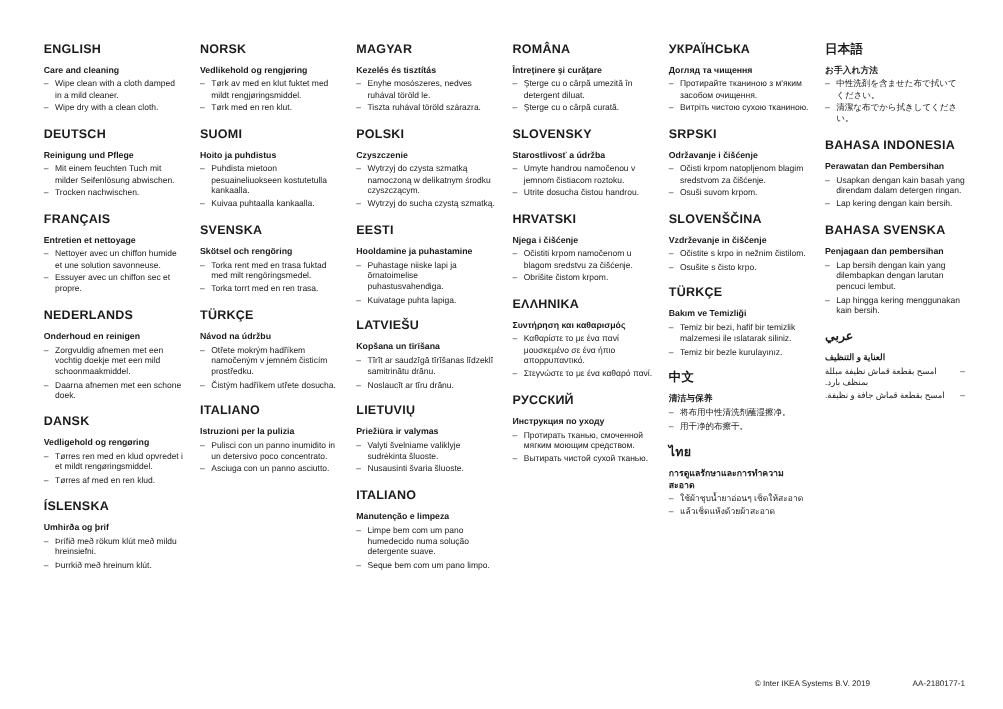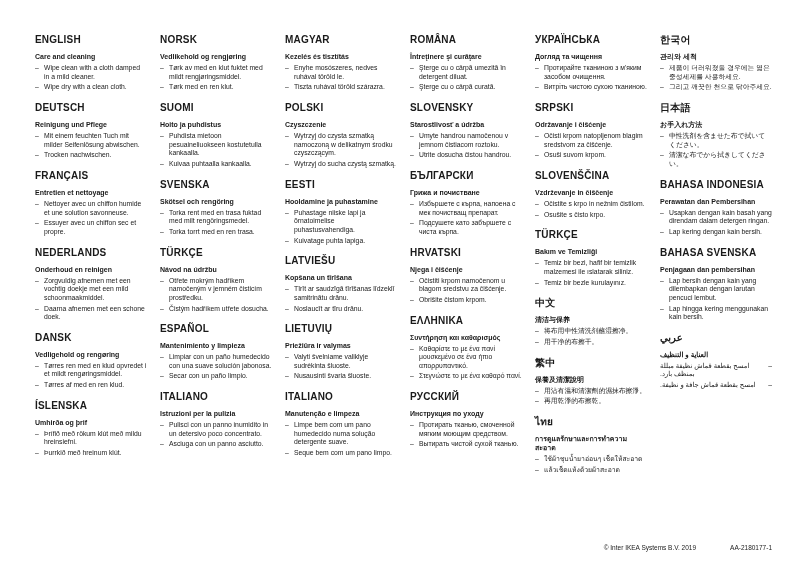--- a/index.html
+++ b/index.html
@@ -120,26 +120,20 @@
           <div class="item"><span class="dash">–</span><span>Torka rent med en trasa fuktad med milt rengöringsmedel.</span></div>
           <div class="item"><span class="dash">–</span><span>Torka torrt med en ren trasa.</span></div>
         </section>
         <section class="lang-section">
           <h2 class="lang">TÜRKÇE</h2>
           <h3 class="title">Návod na údržbu</h3>
           <div class="item"><span class="dash">–</span><span>Otřete mokrým hadříkem namočeným v jemném čisticím prostředku.</span></div>
           <div class="item"><span class="dash">–</span><span>Čistým hadříkem utřete dosucha.</span></div>
         </section>
         <section class="lang-section">
-          <h2 class="lang">ESPAÑOL</h2>
-          <h3 class="title">Mantenimiento y limpieza</h3>
-          <div class="item"><span class="dash">–</span><span>Limpiar con un paño humedecido con una suave solución jabonosa.</span></div>
-          <div class="item"><span class="dash">–</span><span>Secar con un paño limpio.</span></div>
-        </section>
-        <section class="lang-section">
           <h2 class="lang">ITALIANO</h2>
           <h3 class="title">Istruzioni per la pulizia</h3>
           <div class="item"><span class="dash">–</span><span>Pulisci con un panno inumidito in un detersivo poco concentrato.</span></div>
           <div class="item"><span class="dash">–</span><span>Asciuga con un panno asciutto.</span></div>
         </section>
       </div>
       <div class="col">
         <section class="lang-section">
           <h2 class="lang">MAGYAR</h2>
           <h3 class="title">Kezelés és tisztítás</h3>
@@ -184,26 +178,20 @@
           <div class="item"><span class="dash">–</span><span>Şterge cu o cârpă umezită în detergent diluat.</span></div>
           <div class="item"><span class="dash">–</span><span>Şterge cu o cârpă curată.</span></div>
         </section>
         <section class="lang-section">
           <h2 class="lang">SLOVENSKY</h2>
           <h3 class="title">Starostlivosť a údržba</h3>
           <div class="item"><span class="dash">–</span><span>Umyte handrou namočenou v jemnom čistiacom roztoku.</span></div>
           <div class="item"><span class="dash">–</span><span>Utrite dosucha čistou handrou.</span></div>
         </section>
         <section class="lang-section">
-          <h2 class="lang">БЪЛГАРСКИ</h2>
-          <h3 class="title">Грижа и почистване</h3>
-          <div class="item"><span class="dash">–</span><span>Избършете с кърпа, напоена с мек почистващ препарат.</span></div>
-          <div class="item"><span class="dash">–</span><span>Подсушете като забършете с чиста кърпа.</span></div>
-        </section>
-        <section class="lang-section">
           <h2 class="lang">HRVATSKI</h2>
           <h3 class="title">Njega i čišćenje</h3>
           <div class="item"><span class="dash">–</span><span>Očistiti krpom namočenom u blagom sredstvu za čišćenje.</span></div>
           <div class="item"><span class="dash">–</span><span>Obrišite čistom krpom.</span></div>
         </section>
         <section class="lang-section">
           <h2 class="lang">ΕΛΛΗΝΙΚΑ</h2>
           <h3 class="title">Συντήρηση και καθαρισμός</h3>
           <div class="item"><span class="dash">–</span><span>Καθαρίστε το με ένα πανί μουσκεμένο σε ένα ήπιο απορρυπαντικό.</span></div>
           <div class="item"><span class="dash">–</span><span>Στεγνώστε το με ένα καθαρό πανί.</span></div>
@@ -240,39 +228,27 @@
           <div class="item"><span class="dash">–</span><span>Temiz bir bezi, hafif bir temizlik malzemesi ile ıslatarak siliniz.</span></div>
           <div class="item"><span class="dash">–</span><span>Temiz bir bezle kurulayınız.</span></div>
         </section>
         <section class="lang-section">
           <h2 class="lang">中文</h2>
           <h3 class="title">清洁与保养</h3>
           <div class="item"><span class="dash">–</span><span>将布用中性清洗剂蘸湿擦净。</span></div>
           <div class="item"><span class="dash">–</span><span>用干净的布擦干。</span></div>
         </section>
         <section class="lang-section">
-          <h2 class="lang">繁中</h2>
-          <h3 class="title">保養及清潔說明</h3>
-          <div class="item"><span class="dash">–</span><span>用沾有溫和清潔劑的濕抹布擦淨。</span></div>
-          <div class="item"><span class="dash">–</span><span>再用乾淨的布擦乾。</span></div>
-        </section>
-        <section class="lang-section">
           <h2 class="lang">ไทย</h2>
           <h3 class="title">การดูแลรักษาและการทำความสะอาด</h3>
           <div class="item"><span class="dash">–</span><span>ใช้ผ้าชุบน้ำยาอ่อนๆ เช็ดให้สะอาด</span></div>
           <div class="item"><span class="dash">–</span><span>แล้วเช็ดแห้งด้วยผ้าสะอาด</span></div>
         </section>
       </div>
       <div class="col">
-        <section class="lang-section">
-          <h2 class="lang">한국어</h2>
-          <h3 class="title">관리와 세척</h3>
-          <div class="item"><span class="dash">–</span><span>제품이 더러워졌을 경우에는 엷은 중성세제를 사용하세요.</span></div>
-          <div class="item"><span class="dash">–</span><span>그리고 깨끗한 천으로 닦아주세요.</span></div>
-        </section>
         <section class="lang-section">
           <h2 class="lang">日本語</h2>
           <h3 class="title">お手入れ方法</h3>
           <div class="item"><span class="dash">–</span><span>中性洗剤を含ませた布で拭いてください。</span></div>
           <div class="item"><span class="dash">–</span><span>清潔な布でから拭きしてください。</span></div>
         </section>
         <section class="lang-section">
           <h2 class="lang">BAHASA INDONESIA</h2>
           <h3 class="title">Perawatan dan Pembersihan</h3>
           <div class="item"><span class="dash">–</span><span>Usapkan dengan kain basah yang direndam dalam detergen ringan.</span></div>

